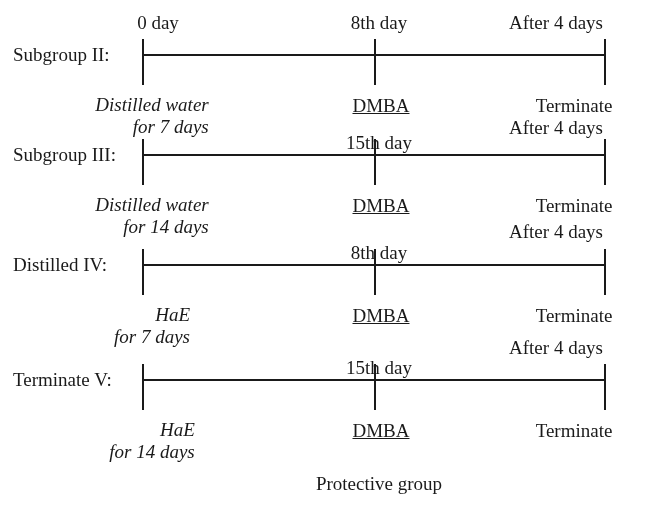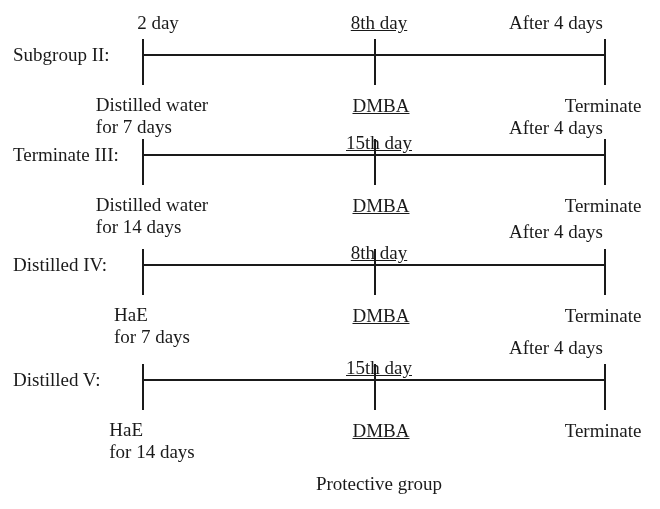--- a/index.html
+++ b/index.html
@@ -42,41 +42,41 @@
   }
   .top-start {
     left: 158px;
     top: 12px;
     transform: translateX(-50%);
   }
   .top-mid {
     left: 379px;
     top: var(--ytm);
     transform: translateX(-50%);
-    text-decoration: underline;
   }
   .top-end {
     left: 556px;
     top: var(--yte);
     transform: translateX(-50%);
   }
   .below-start {
     left: 152px;
     top: calc(var(--y) + 39px);
     transform: translateX(-50%);
-    text-align: left;
+    text-align: right;
+    font-style: italic;
   }
   .below-mid {
     left: 381px;
     top: calc(var(--y) + 40px);
     transform: translateX(-50%);
     text-decoration: underline;
   }
   .below-end {
-    left: 603px;
+    left: 574px;
     top: calc(var(--y) + 40px);
     transform: translateX(-50%);
     text-align: center;
   }
   .caption {
     left: 379px;
     top: 473px;
     transform: translateX(-50%);
     text-align: center;
   }
@@ -85,33 +85,33 @@
 <body>
 
 <div class="fig">
 
   <div class="row" style="--y:55px; --ytm:12px; --yte:12px;">
     <span class="lbl name">Subgroup II:</span>
     <div class="line"></div>
     <div class="tick start"></div>
     <div class="tick mid"></div>
     <div class="tick end"></div>
-    <span class="lbl top-start">2 day</span>
+    <span class="lbl top-start">0 day</span>
     <span class="lbl top-mid">8th day</span>
     <span class="lbl top-end">After 4 days</span>
     <div class="lbl below-start">
       <div>Distilled water</div>
       <div>for 7 days</div>
     </div>
     <span class="lbl below-mid">DMBA</span>
     <span class="lbl below-end">Terminate</span>
   </div>
 
   <div class="row" style="--y:155px; --ytm:132px; --yte:117px;">
-    <span class="lbl name">Terminate III:</span>
+    <span class="lbl name">Subgroup III:</span>
     <div class="line"></div>
     <div class="tick start"></div>
     <div class="tick mid"></div>
     <div class="tick end"></div>
     <span class="lbl top-mid">15th day</span>
     <span class="lbl top-end">After 4 days</span>
     <div class="lbl below-start">
       <div>Distilled water</div>
       <div>for 14 days</div>
     </div>
@@ -129,21 +129,21 @@
     <span class="lbl top-end">After 4 days</span>
     <div class="lbl below-start">
       <div>HaE</div>
       <div>for 7 days</div>
     </div>
     <span class="lbl below-mid">DMBA</span>
     <span class="lbl below-end">Terminate</span>
   </div>
 
   <div class="row" style="--y:380px; --ytm:357px; --yte:337px;">
-    <span class="lbl name">Distilled V:</span>
+    <span class="lbl name">Terminate V:</span>
     <div class="line"></div>
     <div class="tick start"></div>
     <div class="tick mid"></div>
     <div class="tick end"></div>
     <span class="lbl top-mid">15th day</span>
     <span class="lbl top-end">After 4 days</span>
     <div class="lbl below-start">
       <div>HaE</div>
       <div>for 14 days</div>
     </div>

